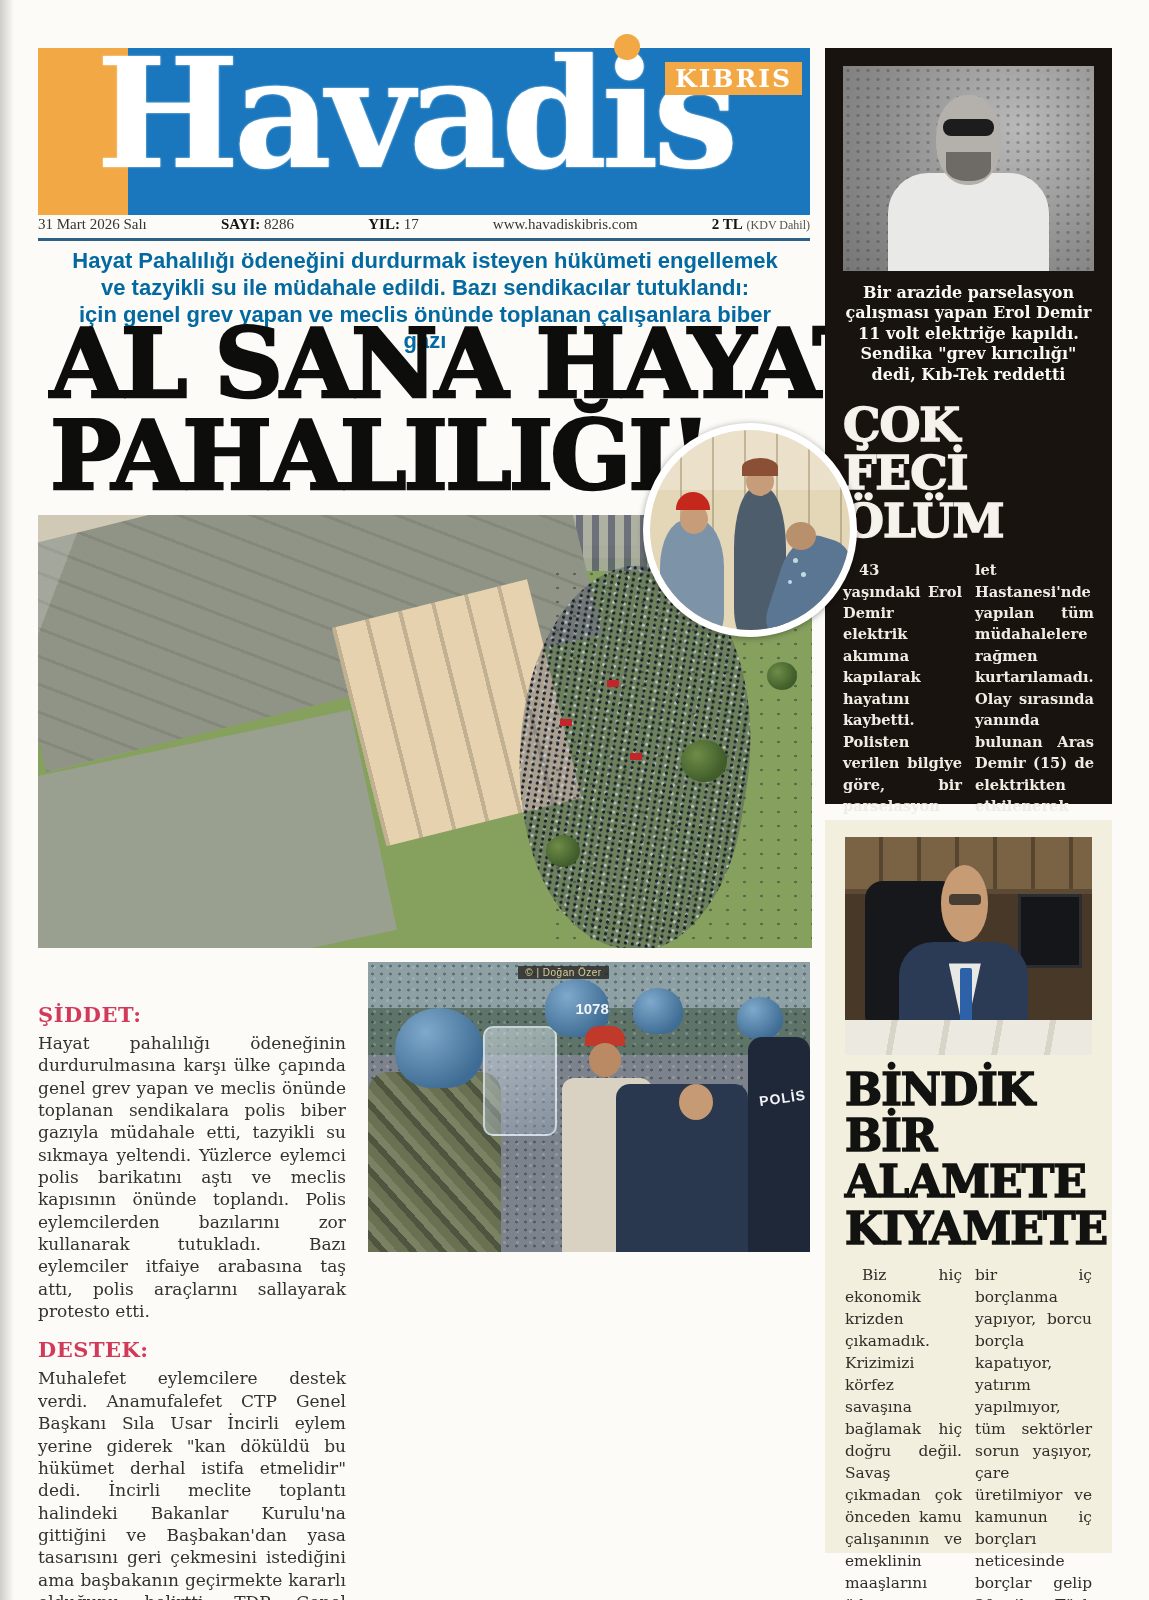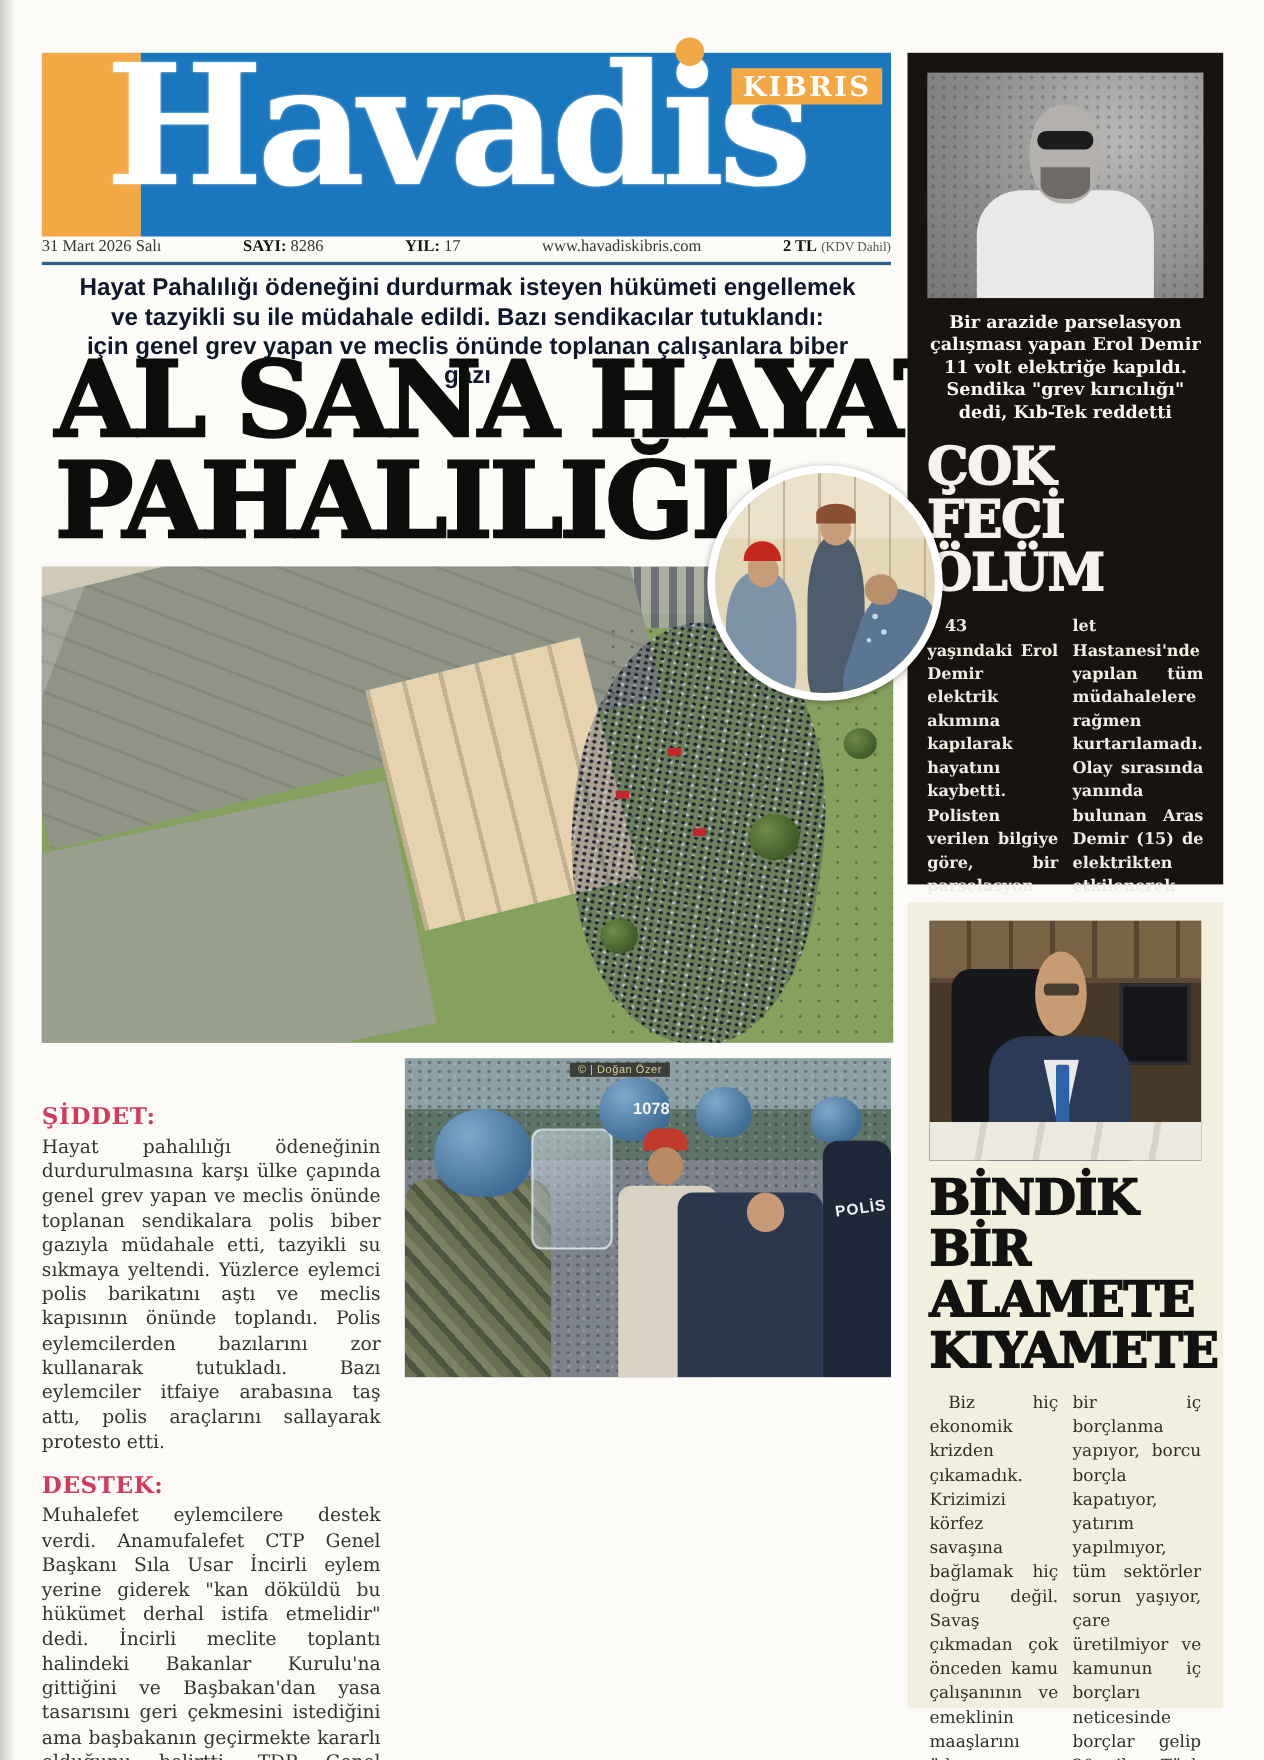--- a/index.html
+++ b/index.html
@@ -24,21 +24,21 @@
   .infobar{position:absolute;left:38px;top:216px;width:772px;display:flex;align-items:baseline;
         font-family:Liberation Serif, serif;font-size:15px;color:#37352f;
         border-bottom:3px solid #2e5f86;padding-bottom:5px;}
   .infobar .grow{flex:1;}
   .infobar b{color:#141412;}
   .price-note{font-size:12px;color:#55524a;}
 
   
   .deck{position:absolute;left:60px;top:248px;width:730px;text-align:center;
         font-family:"Liberation Sans",sans-serif;font-weight:700;font-size:22px;
-        line-height:1.22;color:#0f172a;}
+        line-height:1.22;color:#0369a1;}
   .headline{position:absolute;left:50px;top:318px;width:770px;color:#0d0d0b;
         font-weight:700;font-size:95px;line-height:.97;letter-spacing:-3px;
         -webkit-text-stroke:2.5px #0d0d0b;white-space:nowrap;}
 
   
   .main-photo{position:absolute;left:38px;top:515px;width:774px;height:433px;overflow:hidden;
         background:linear-gradient(180deg,#cfc9b6 0 7%,#b9b4a2 7% 10%,#86a05e 10% 100%);}
   .parking{position:absolute;right:0;top:0;width:45%;height:13%;background:#a9ac9f;
         background-image:repeating-linear-gradient(90deg,#5d6470 0 7px,transparent 7px 16px);
         opacity:.85;}

